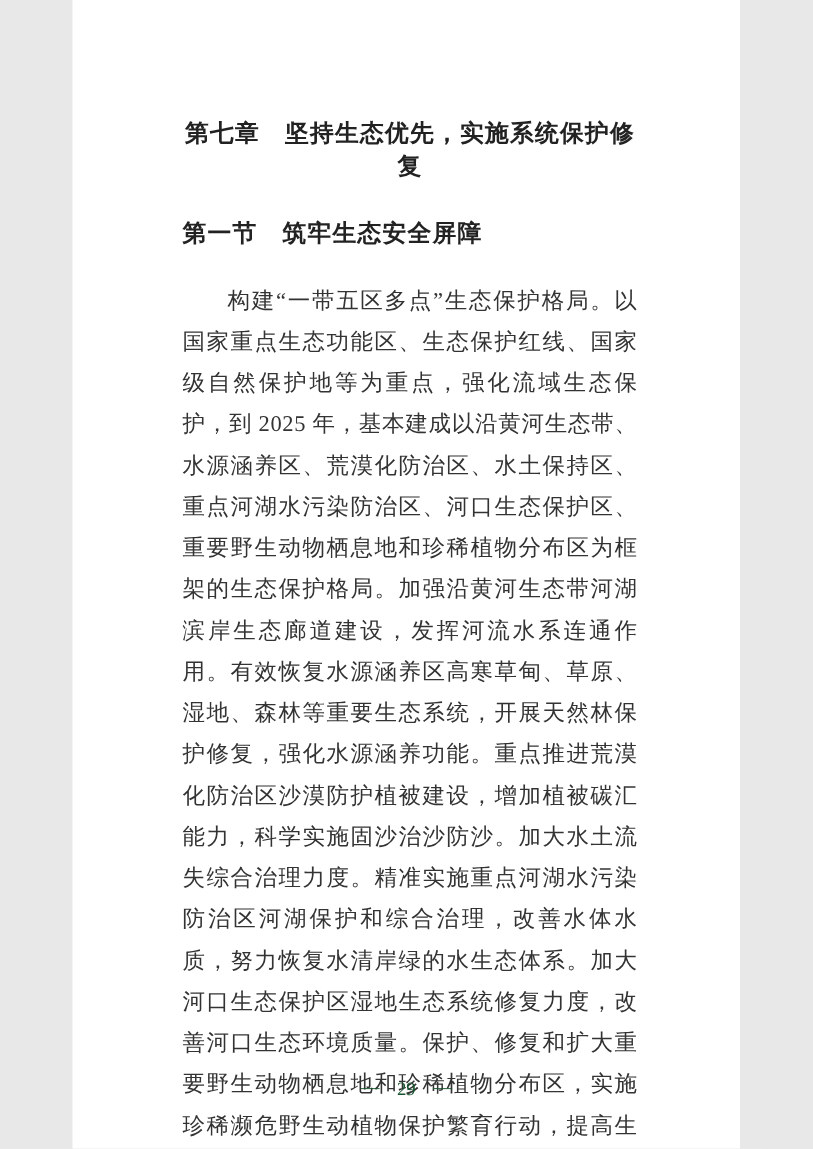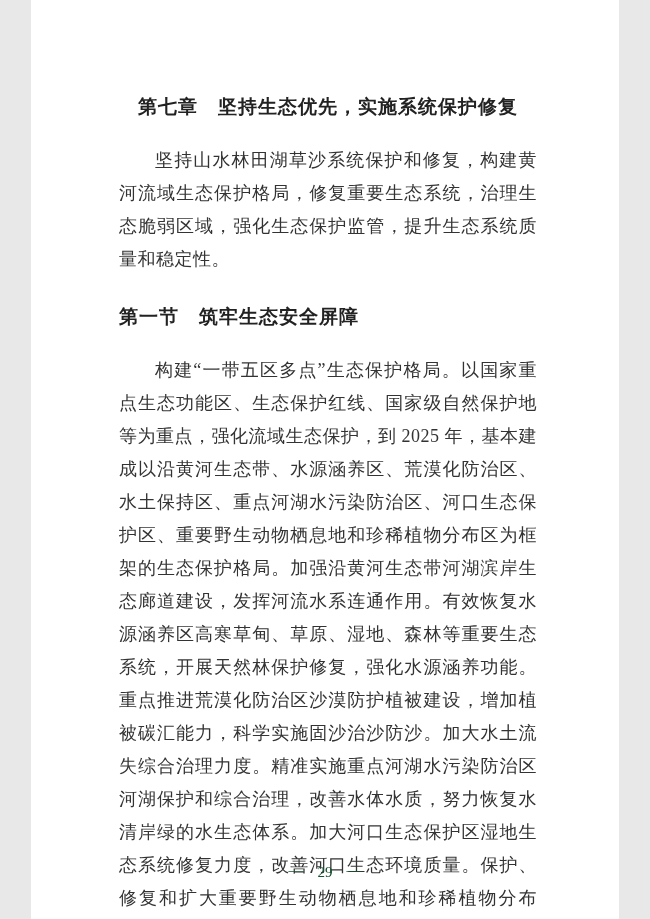--- a/index.html
+++ b/index.html
@@ -2,21 +2,21 @@
 <html><head>
 <meta charset="utf-8">
 <style>
   html, body {
     margin: 0;
     padding: 0;
     background: #e8e8e8;
   }
   .page {
     position: relative;
-    width: 588px;
+    width: 534px;
     height: 919px;
     margin: 0 auto;
     background: #ffffff;
     box-sizing: border-box;
     padding: 94px 82px 0 88px;
     font-family: "Liberation Serif", "DejaVu Serif", serif;
     color: #333333;
     overflow: hidden;
   }
   .chapter-heading {
@@ -67,21 +67,20 @@
     font-family: "Liberation Serif", "DejaVu Serif", serif;
   }
 </style>
 </head>
 <body>
 
 <div class="page">
 
   <h1 class="chapter-heading">第七章　坚持生态优先，实施系统保护修复</h1>
 
-  <p class="body-para">坚持山水林田湖草沙系统保护和修复，构建黄河流域生态保护格局，修复重要生态系统，治理生态脆弱区域，强化生态保护监管，提升生态系统质量和稳定性。</p>
 
   <h2 class="section-heading">第一节　筑牢生态安全屏障</h2>
 
   <p class="body-para">构建“一带五区多点”生态保护格局。以国家重点生态功能区、生态保护红线、国家级自然保护地等为重点，强化流域生态保护，到 2025 年，基本建成以沿黄河生态带、水源涵养区、荒漠化防治区、水土保持区、重点河湖水污染防治区、河口生态保护区、重要野生动物栖息地和珍稀植物分布区为框架的生态保护格局。加强沿黄河生态带河湖滨岸生态廊道建设，发挥河流水系连通作用。有效恢复水源涵养区高寒草甸、草原、湿地、森林等重要生态系统，开展天然林保护修复，强化水源涵养功能。重点推进荒漠化防治区沙漠防护植被建设，增加植被碳汇能力，科学实施固沙治沙防沙。加大水土流失综合治理力度。精准实施重点河湖水污染防治区河湖保护和综合治理，改善水体水质，努力恢复水清岸绿的水生态体系。加大河口生态保护区湿地生态系统修复力度，改善河口生态环境质量。保护、修复和扩大重要野生动物栖息地和珍稀植物分布区，实施珍稀濒危野生动植物保护繁育行动，提高生物多样性。切实做好“一带五区多点”的森林草原火灾防控工作，防范化解重特大森林草原火灾风险隐患。</p>
 
   <div class="footer">
     <span class="dash">—</span><span class="page-num">29</span><span class="dash">—</span>
   </div>
 
 </div>

